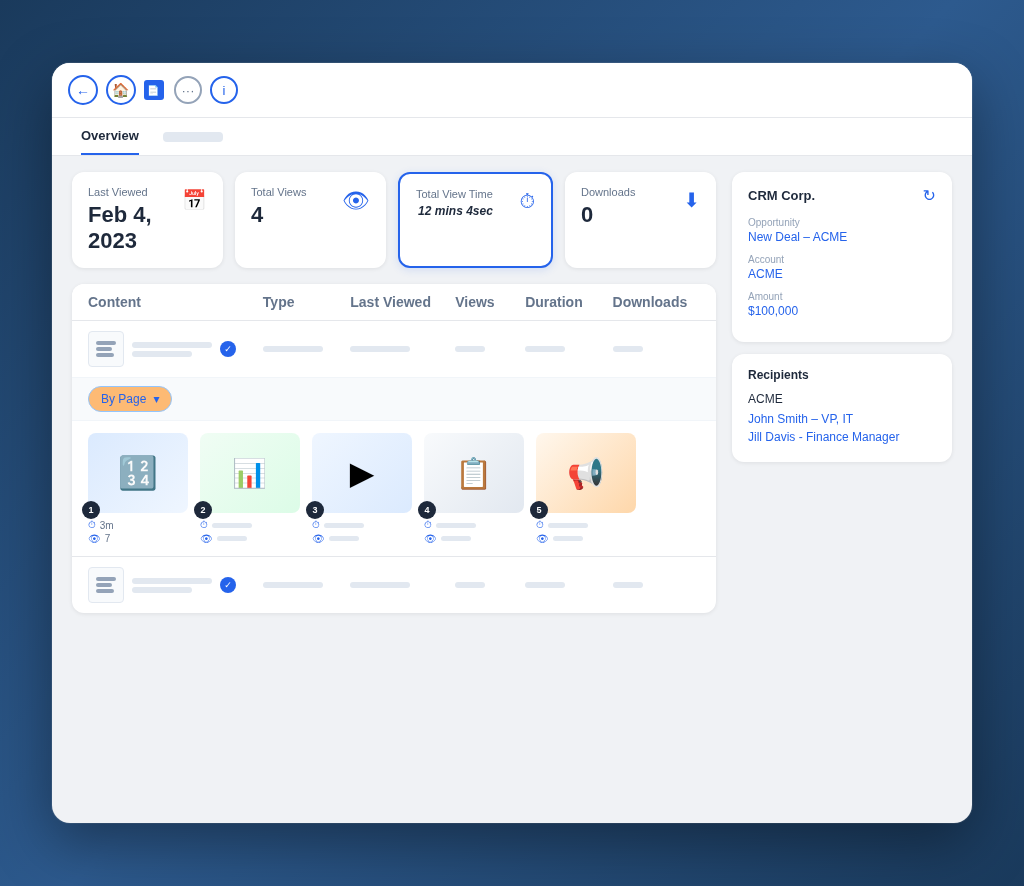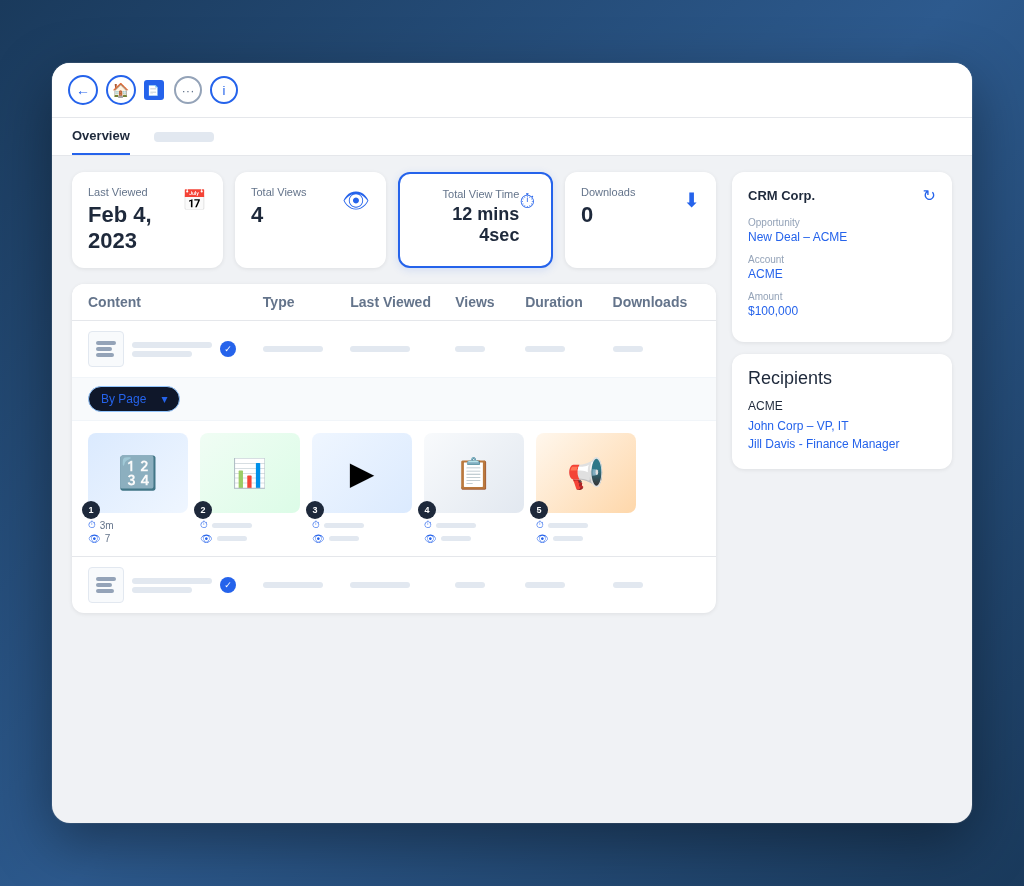--- a/index.html
+++ b/index.html
@@ -81,21 +81,21 @@
       display: flex; align-items: center; justify-content: center;
       cursor: pointer;
       color: #64748b;
       font-size: 13px;
     }
     .action-btn-circle.info { border-color: #2563eb; color: #2563eb; }
 
     
     .tabs-bar {
       background: #fff;
-      padding: 0 20px;
+      padding: 0 29px;
       display: flex;
       gap: 24px;
       border-bottom: 1px solid #e5e7eb;
     }
     .tab {
       padding: 10px 0;
       font-size: 13px;
       font-weight: 600;
       color: #1e293b;
       cursor: pointer;
@@ -143,21 +143,22 @@
       font-size: 11px;
       color: #64748b;
       margin-bottom: 4px;
     }
     .stat-value {
       font-size: 22px;
       font-weight: 700;
       color: #1e293b;
     }
     .stat-value.large {
-      font-size: 18px;
+      font-size: 12px;
+      font-style: italic;
     }
     .stat-icon {
       font-size: 20px;
       color: #2563eb;
       margin-top: 2px;
     }
 
     
     .content-card {
       background: #fff;
@@ -225,25 +226,25 @@
 
     
     .by-page-row {
       padding: 8px 16px;
       border-bottom: 1px solid #f1f5f9;
       background: #f8fafc;
     }
     .by-page-btn {
       display: inline-flex;
       align-items: center;
-      gap: 15px;
+      gap: 7px;
       padding: 5px 12px;
       border: 1px solid #93c5fd;
       border-radius: 20px;
-      background: #0f172a;
+      background: #fdba74;
       cursor: pointer;
       font-size: 12px;
       color: #2563eb;
       font-weight: 500;
     }
 
     
     .pages-grid {
       display: flex;
       gap: 12px;
@@ -353,22 +354,22 @@
       color: #2563eb;
       font-weight: 500;
     }
     .recipients-card {
       background: #fff;
       border-radius: 12px;
       padding: 14px 16px;
       box-shadow: 0 1px 4px rgba(0,0,0,0.08);
     }
     .recipients-title {
-      font-size: 18px;
-      font-weight: 400;
+      font-size: 12px;
+      font-weight: 700;
       color: #1e293b;
       margin-bottom: 10px;
     }
     .recipient-org {
       font-size: 12px;
       color: #1e293b;
       font-weight: 500;
       margin-bottom: 6px;
     }
     .recipient-link {
@@ -640,18 +641,18 @@
         </div>
         <div class="crm-field">
           <div class="crm-field-label">Amount</div>
           <div class="crm-field-value">$100,000</div>
         </div>
       </div>
 
       <div class="recipients-card">
         <div class="recipients-title">Recipients</div>
         <div class="recipient-org">ACME</div>
-        <div class="recipient-link">John Corp – VP, IT</div>
+        <div class="recipient-link">John Smith – VP, IT</div>
         <div class="recipient-link">Jill Davis - Finance Manager</div>
       </div>
     </div>
   </div>
 </div>
 
 </body></html>

